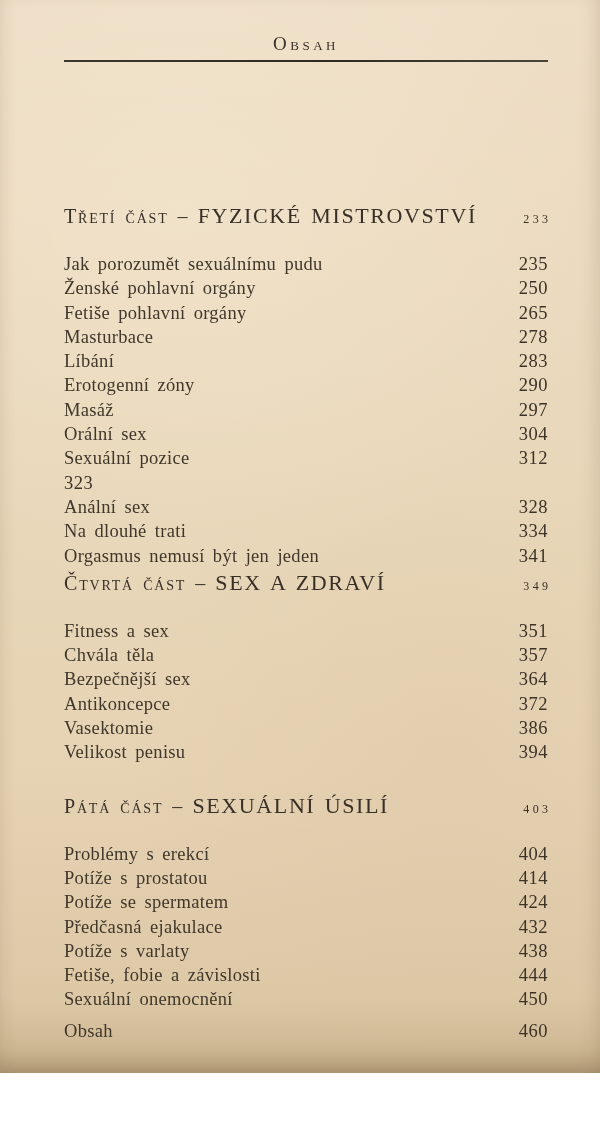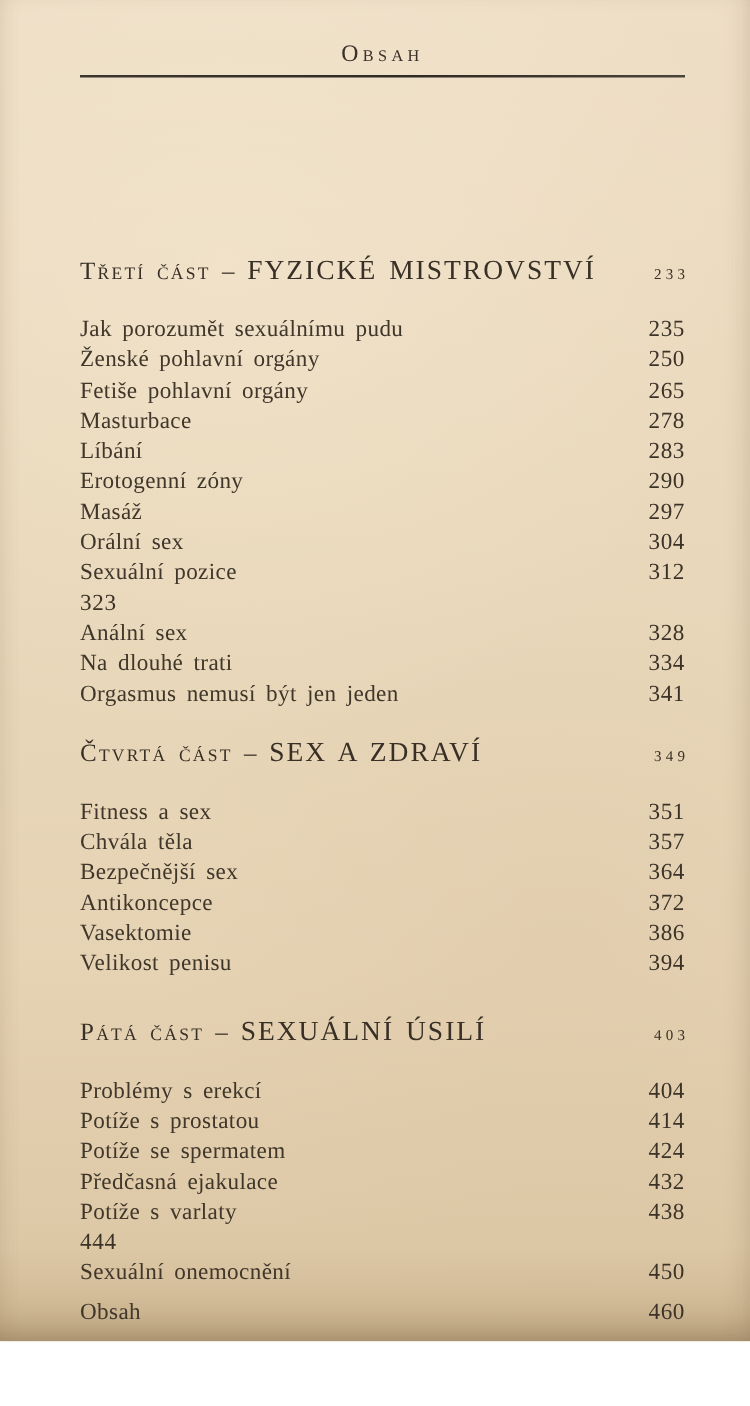--- a/index.html
+++ b/index.html
@@ -69,21 +69,21 @@
   .row .label {
     letter-spacing: 0.3px;
     word-spacing: 0.18em;
     color: #40372b;
   }
   .row .pg {
     color: #3c3328;
     letter-spacing: 0.5px;
     text-align: right;
   }
-  .sec-2 { margin-top: 20px; }
+  .sec-2 { margin-top: 1px; }
   .sec-3 { margin-top: 27px; }
   .footer-row { margin-top: 7px; }
 </style>
 </head>
 <body>
 
 <div class="page">
   <div class="content">
 
     <div class="running-head">Obsah</div>
@@ -232,20 +232,21 @@
     <span class="label">Předčasná ejakulace</span>
     <span class="pg">432</span>
   </div>
 
   <div class="row">
     <span class="label">Potíže s varlaty</span>
     <span class="pg">438</span>
   </div>
 
   <div class="row">
+    <span class="label">Fetiše, fobie a závislosti</span>
     <span class="pg">444</span>
   </div>
 
   <div class="row">
     <span class="label">Sexuální onemocnění</span>
     <span class="pg">450</span>
   </div>
 </div>
   </div>
 </div>

